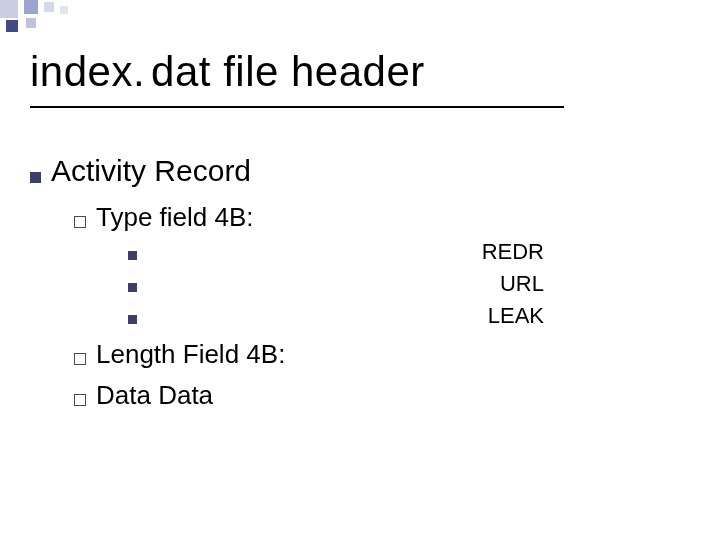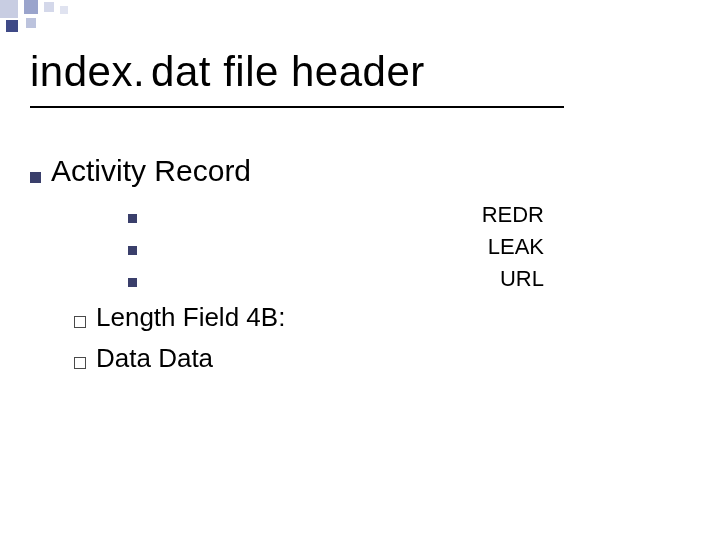--- a/index.html
+++ b/index.html
@@ -128,31 +128,35 @@
   <div class="rule"></div>
 
   <div class="content">
 
     <div class="lvl1 row">
       <span class="bullet-filled"></span>
       <span>Activity Record</span>
     </div>
 
     <div class="group">
+      <div class="lvl2 row">
+        <span class="bullet-hollow"></span>
+        <span>Type field 4B:</span>
+      </div>
       <div class="lvl3 row">
         <span class="bullet-filled small"></span>
         <span>REDR</span>
       </div>
       <div class="lvl3 row">
         <span class="bullet-filled small"></span>
-        <span>LEAK</span>
+        <span>URL</span>
       </div>
       <div class="lvl3 row">
         <span class="bullet-filled small"></span>
-        <span>URL</span>
+        <span>LEAK</span>
       </div>
     </div>
 
     <div class="group">
       <div class="lvl2 row">
         <span class="bullet-hollow"></span>
         <span>Length Field 4B:</span>
       </div>
     </div>
 

